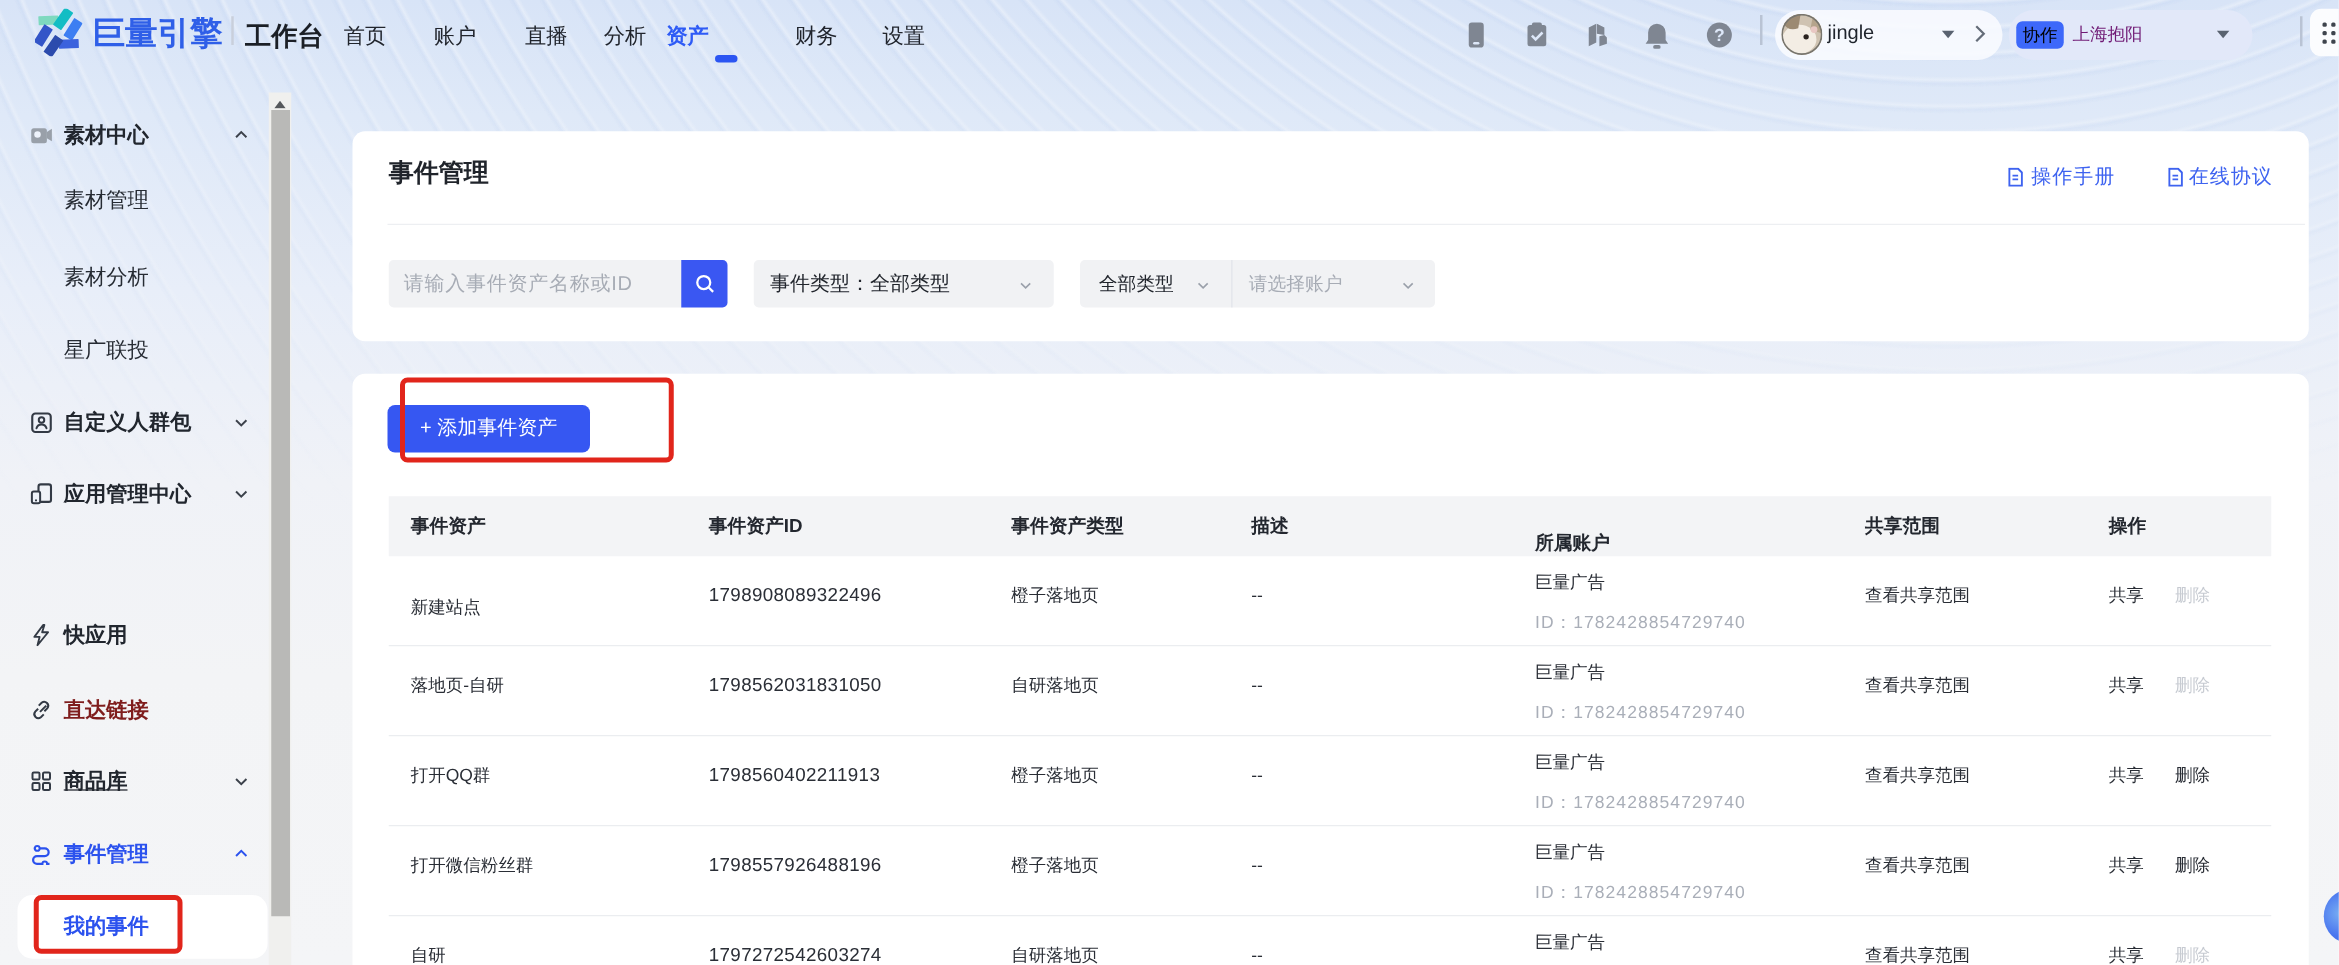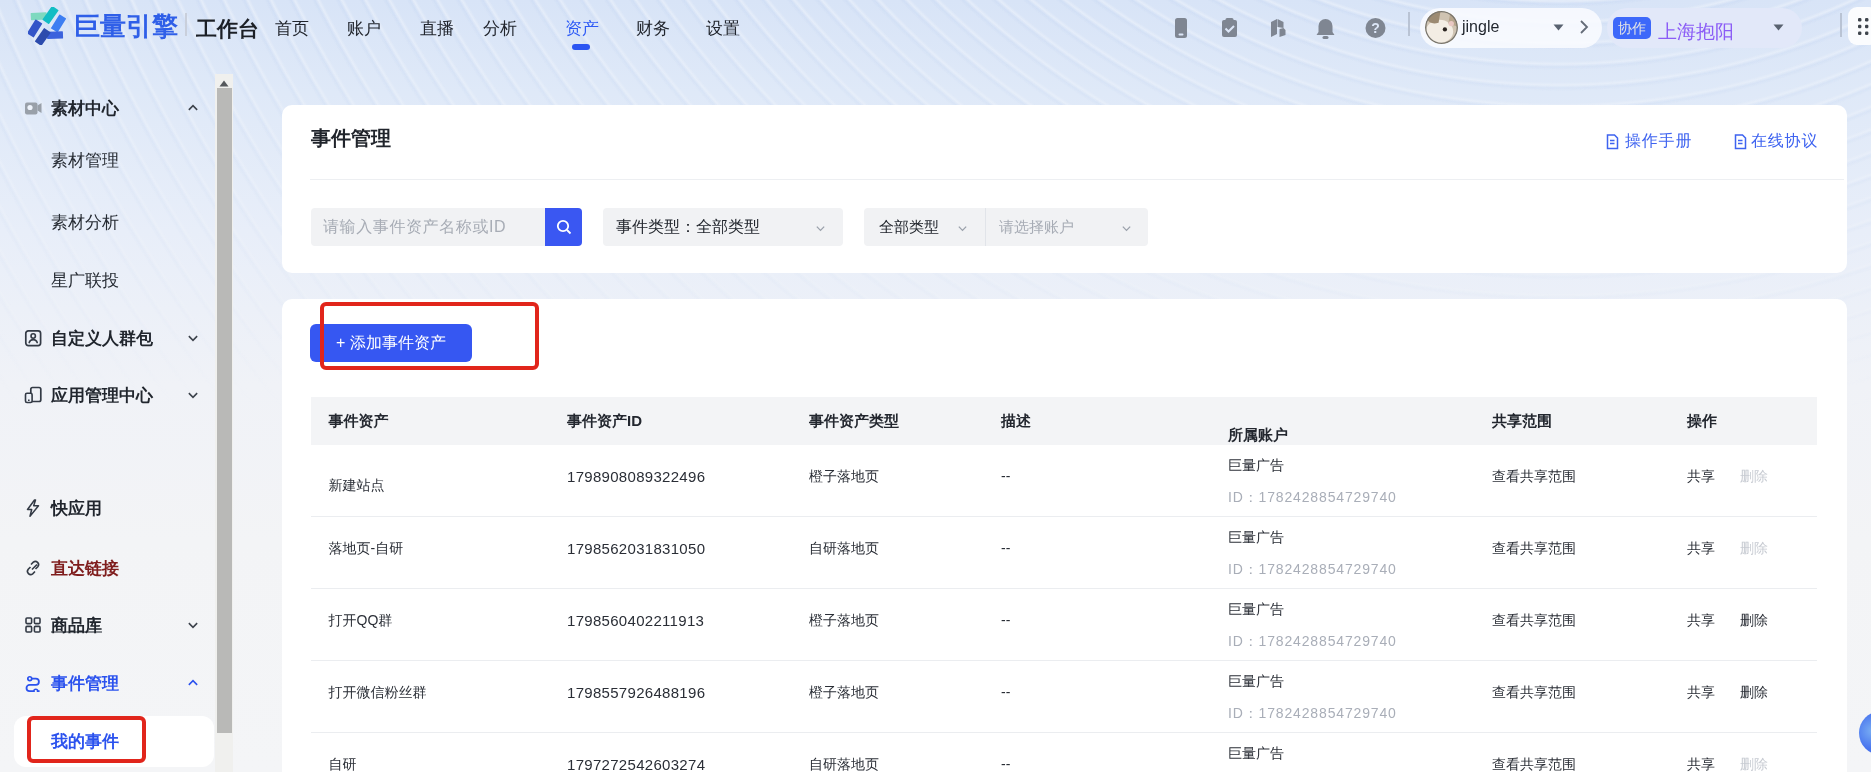--- a/index.html
+++ b/index.html
@@ -54,21 +54,21 @@
       <rect x="2.6" y="13.2" width="8" height="16.5" rx="0.5" fill="#3355c8" transform="rotate(32 6.6 21.4)"></rect>
     </g>
   </svg>
   <div class="abs brand-text">巨量引擎</div>
   <div class="abs hdr-divider" style="left:185px;top:13px;height:23px;"></div>
   <div class="abs workbench">工作台</div>
   <div class="abs nav-item" style="left:292px;">首页</div>
   <div class="abs nav-item" style="left:364px;">账户</div>
   <div class="abs nav-item" style="left:437px;">直播</div>
   <div class="abs nav-item" style="left:500px;">分析</div>
-  <div class="abs nav-item active" style="left:582px;">资产</div>
+  <div class="abs nav-item active" style="left:550px;font-weight:bold;">资产</div>
   <div class="abs nav-item" style="left:653px;">财务</div>
   <div class="abs nav-item" style="left:723px;">设置</div>
   <div class="abs nav-underline"></div>
 
   <svg class="abs" style="left:1170px;top:16px;" width="220" height="24" viewBox="0 0 220 24" fill="#7f8692">
 
     <rect x="5" y="2" width="12" height="20" rx="2.5"></rect>
     <rect x="8.5" y="17.5" width="5" height="2" rx="1" fill="#dde7f8"></rect>
 
     <rect x="52" y="4" width="15" height="17" rx="2"></rect>
@@ -104,22 +104,22 @@
     </svg>
   <div class="abs" style="left:1462px;top:18px;font-size:16px;color:#1f242c;">jingle</div>
   <svg class="abs" style="left:1553px;top:24px;" width="11" height="7" viewBox="0 0 11 7">
       <path d="M0.5 0.5 h10 l-5 6 z" fill="#596270"></path>
     </svg>
   <svg class="abs" style="left:1578px;top:20px;" width="12" height="14" viewBox="0 0 12 14">
       <path d="M3 1 l6 6 l-6 6" fill="none" stroke="#646c78" stroke-width="1.8"></path>
     </svg>
 
   <div class="abs pill" style="left:1607px;width:195px;background:#e2e8f9;"></div>
-  <div class="abs" style="left:1613px;top:17px;width:38px;height:22px;border-radius:5px;background:#3d68fa;color:#e5e5e5;font-size:14px;text-align:center;line-height:22px;">协作</div>
-  <div class="abs" style="left:1658px;top:19px;font-size:19px;color:#8b5cf6;">上海抱阳</div>
+  <div class="abs" style="left:1613px;top:17px;width:38px;height:22px;border-radius:5px;background:#3d68fa;color:#000000;font-size:14px;text-align:center;line-height:22px;">协作</div>
+  <div class="abs" style="left:1658px;top:19px;font-size:14px;color:#701a75;">上海抱阳</div>
   <svg class="abs" style="left:1773px;top:24px;" width="11" height="7" viewBox="0 0 11 7">
       <path d="M0.5 0.5 h10 l-5 6 z" fill="#596270"></path>
     </svg>
 
   <div class="abs hdr-divider" style="left:1840px;top:13px;height:24px;background:#b9c3d4;"></div>
   <div class="abs" style="left:1848px;top:7px;width:30px;height:38px;background:#fbfcfe;border-radius:9px;"></div>
   <svg class="abs" style="left:1856px;top:16px;" width="15" height="21" viewBox="0 0 15 21" fill="#3f454d">
     <rect x="2" y="2" width="3.4" height="3.4" rx="1.2"></rect>
       <rect x="9" y="2" width="3.4" height="3.4" rx="1.2"></rect>
     <rect x="2" y="8.8" width="3.4" height="3.4" rx="1.2"></rect>

